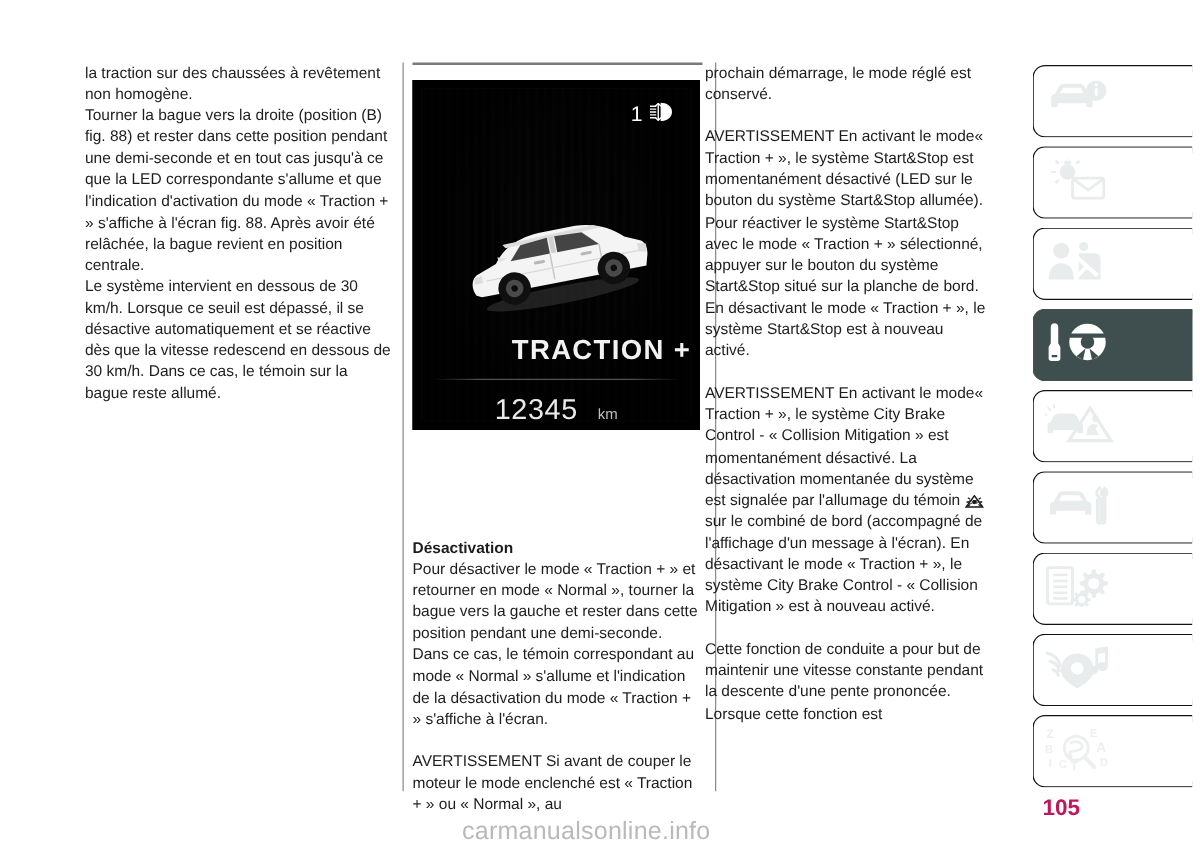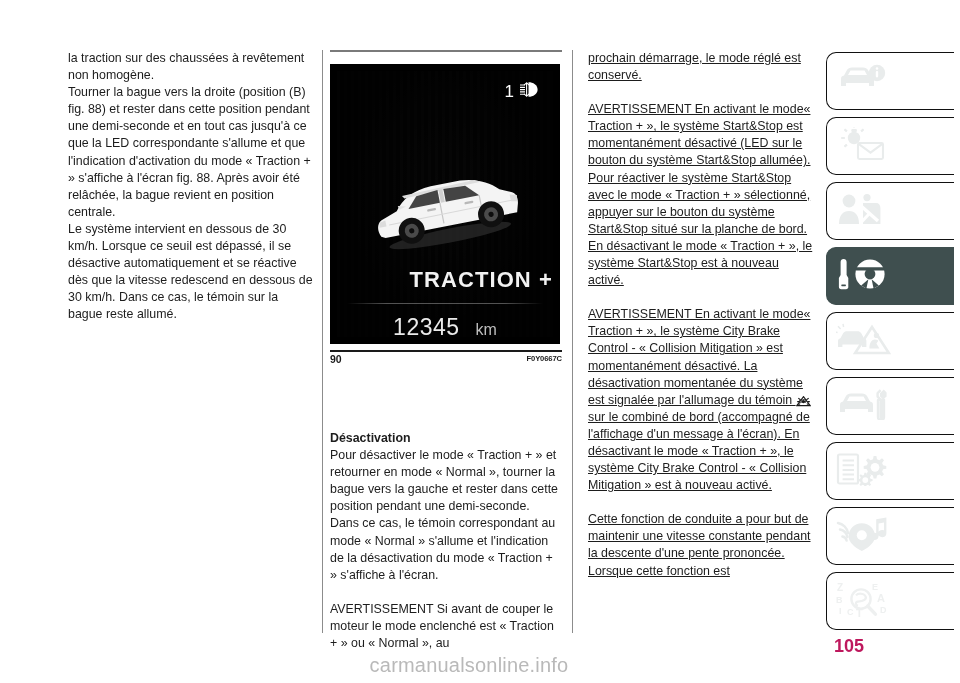--- a/index.html
+++ b/index.html
@@ -12,21 +12,21 @@
   .page{position:relative;width:890px;height:683px;background:#fff;}
 
   
   .col{position:absolute;top:50px;font-size:12.4px;line-height:17.1px;color:#1d1d1d;}
   .col p{margin:0;}
   .col .gap{height:17px;}
   .col b, .col .hd{font-weight:bold;}
 
   #col1{left:68px;width:245px;}
   #col2{left:330px;width:230px;top:392px;margin-top:38px;}
-  #col3{left:588px;width:228px;text-decoration:underline;}
+  #col3{left:564px;width:228px;}
 
   .divider{position:absolute;top:50px;width:1px;height:583px;background:#8c8c8c;}
   #div1{left:322px;}
   #div2{left:572px;}
 
   
   .figwrap{position:absolute;left:330px;top:50px;width:232px;}
   .rule-top{height:2px;background:#7a7a7a;margin-bottom:12px;}
   .screenbox{
     width:230px;height:280px;
@@ -53,21 +53,21 @@
     position:absolute;left:0;right:0;top:196px;text-align:right;
     color:#f2f2f2;font-weight:bold;font-size:22px;letter-spacing:1.1px;
     font-family:"Liberation Sans Narrow","Liberation Sans",sans-serif;
   }
   .scr-sep{position:absolute;left:10px;right:10px;top:232px;height:1px;
     background:linear-gradient(90deg,rgba(255,255,255,0) 0%,rgba(255,255,255,.32) 20%,rgba(255,255,255,.32) 80%,rgba(255,255,255,0) 100%);}
   .scr-odo{
     position:absolute;left:0;right:0;top:243px;text-align:center;color:#eaeaea;
   }
   .scr-odo .num{font-size:23px;letter-spacing:0.5px;}
-  .scr-odo .unit{font-size:16px;color:#bdbdbd;margin-left:16px;}
+  .scr-odo .unit{font-size:12px;color:#bdbdbd;margin-left:16px;}
 
   .figcap{margin-top:6px;position:relative;height:16px;font-size:9.5px;font-weight:bold;}
   .figcap .rule{position:absolute;left:0;right:0;top:0;height:1.6px;background:#1a1a1a;}
   .figcap .n{position:absolute;left:0;top:3px;font-size:10.5px;font-weight:bold;}
   .figcap .code{position:absolute;right:0;top:4px;font-size:7.6px;font-weight:bold;letter-spacing:-0.1px;}
 
   
   .inl-icon{display:inline-block;vertical-align:-3px;width:15px;height:14px;position:relative;}
   .inl-icon .off{position:absolute;left:0;right:0;bottom:-1px;text-align:center;font-size:4.6px;font-weight:bold;letter-spacing:-0.2px;}
 
@@ -161,25 +161,20 @@
         </div>
 
         <div class="scr-mode">TRACTION +</div>
         <div class="scr-sep"></div>
         <div class="scr-odo">
           <span class="num">12345</span><span class="unit">km</span>
         </div>
       </div>
     </div>
 
-    <div class="figcap">
-      <div class="rule"></div>
-      <span class="n">90</span>
-      <span class="code">F0Y0667C</span>
-    </div>
   </div>
 
   <div class="col" id="col2">
     <p class="hd">Désactivation</p>
     <p>Pour désactiver le mode « Traction + » et retourner en mode « Normal », tourner la bague vers la gauche et rester dans cette position pendant une demi-seconde. Dans ce cas, le témoin correspondant au mode « Normal » s'allume et l'indication de la désactivation du mode « Traction + » s'affiche à l'écran.</p>
     <div class="gap"></div>
     <p>AVERTISSEMENT Si avant de couper le moteur le mode enclenché est « Traction + » ou « Normal », au</p>
   </div>
 
   <div class="col" id="col3">

